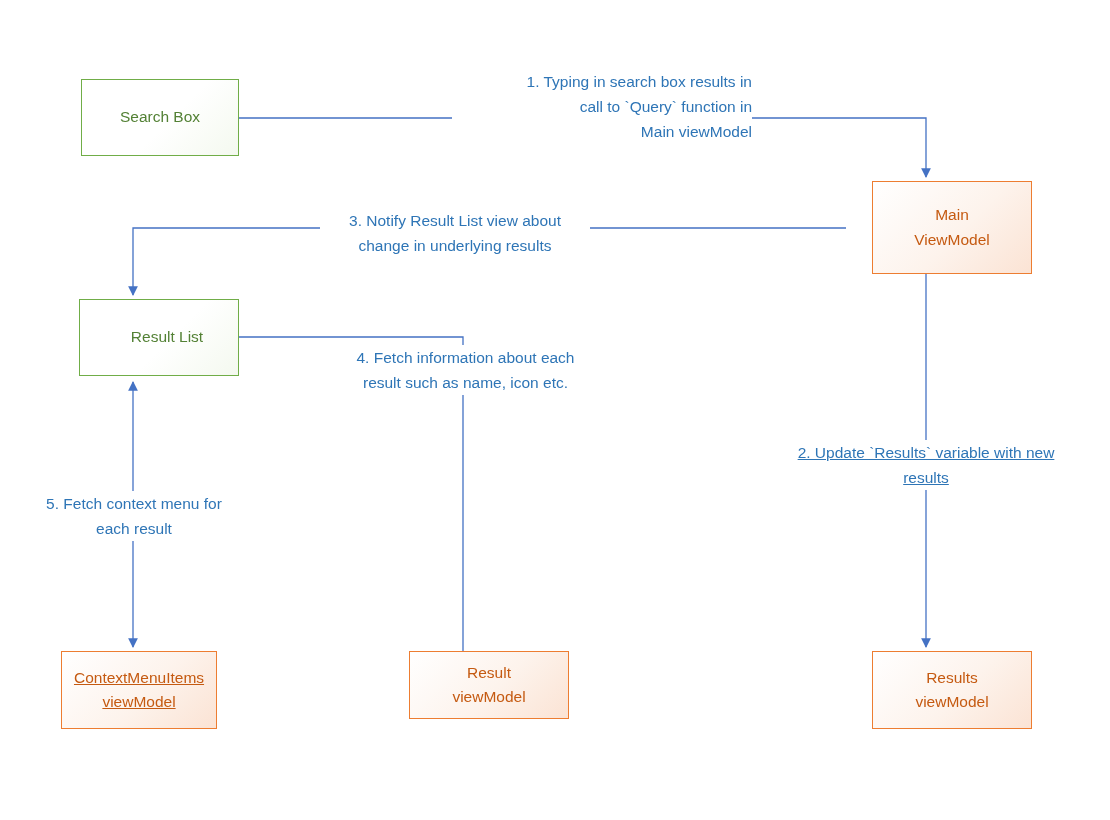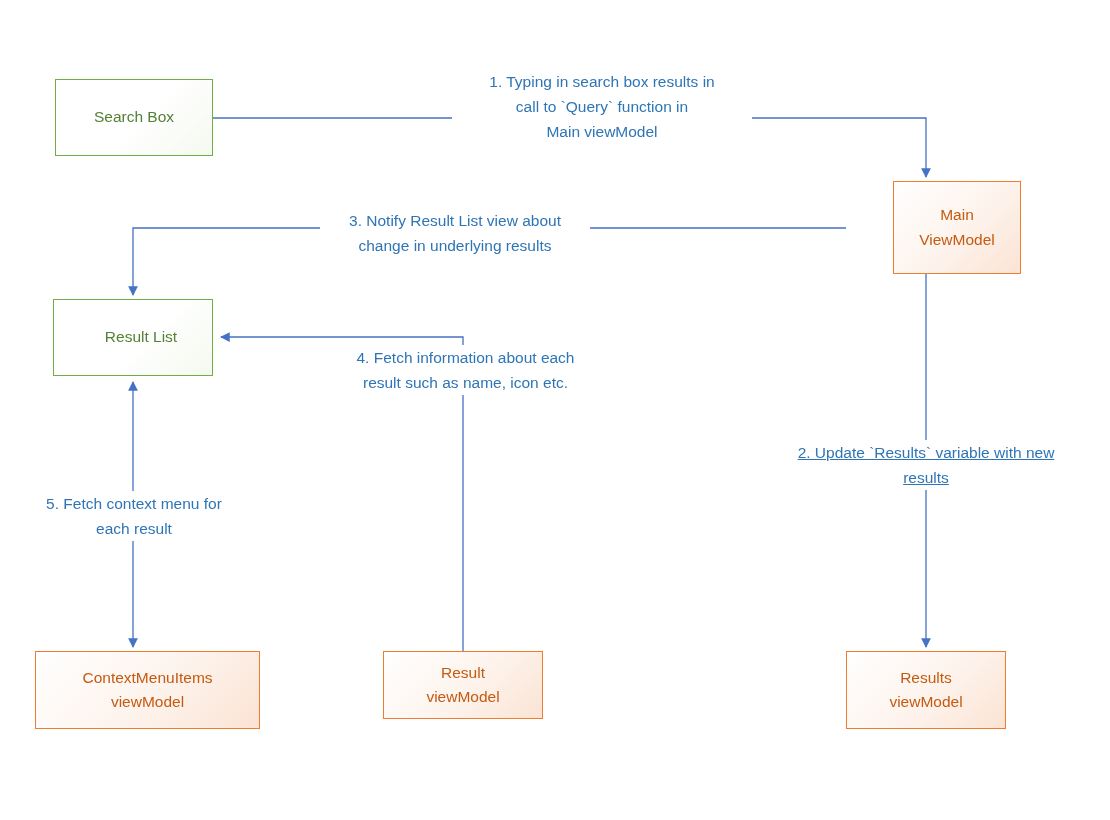--- a/index.html
+++ b/index.html
@@ -27,49 +27,50 @@
     position: absolute;
     z-index: 3;
     display: flex;
     align-items: center;
     justify-content: center;
     text-align: center;
     white-space: pre-line;
     font-size: 15.5px;
     line-height: 1.55;
     box-sizing: border-box;
+    margin-left: 26px;
   }
   .node.green {
     border: 1.2px solid #70ad47;
     color: #538135;
     background: linear-gradient(135deg, #ffffff 0%, #ffffff 55%, #f4f9ef 100%);
   }
   .node.orange {
     border: 1.2px solid #ed7d31;
     color: #c55a11;
     background: linear-gradient(135deg, #ffffff 0%, #fdf3ec 55%, #fbe3d4 100%);
   }
   #node-search-box        { left: 55px;  top: 79px;  width: 158px; height: 77px; }
-  #node-main-viewmodel    { left: 893px; top: 181px; width: 128px; height: 93px; }
+  #node-main-viewmodel    { left: 846px; top: 181px; width: 160px; height: 93px; }
   #node-result-list       { left: 53px;  top: 299px; width: 160px; height: 77px; padding-left: 16px; }
-  #node-contextmenuitems  { left: 35px;  top: 651px; width: 225px; height: 78px; }
+  #node-contextmenuitems  { left: 35px;  top: 651px; width: 156px; height: 78px; text-decoration: underline; }
   #node-result-viewmodel  { left: 383px; top: 651px; width: 160px; height: 68px; }
   #node-results-viewmodel { left: 846px; top: 651px; width: 160px; height: 78px; }
 
   .annotation {
     position: absolute;
     z-index: 2;
     color: #2e75b6;
     background: #ffffff;
     font-size: 15.5px;
     line-height: 1.62;
     text-align: center;
     white-space: pre-line;
   }
-  #ann-step1 { left: 452px; top: 69px;  width: 300px; }
+  #ann-step1 { left: 452px; top: 69px;  width: 300px; text-align: right; }
   #ann-step2 { left: 765px; top: 440px; width: 322px; text-decoration: underline; }
   #ann-step3 { left: 320px; top: 208px; width: 270px; }
   #ann-step4 { left: 328px; top: 345px; width: 275px; }
   #ann-step5 { left: 22px;  top: 491px; width: 224px; }
 </style>
 </head>
 <body>
 
 <div class="canvas">
 

